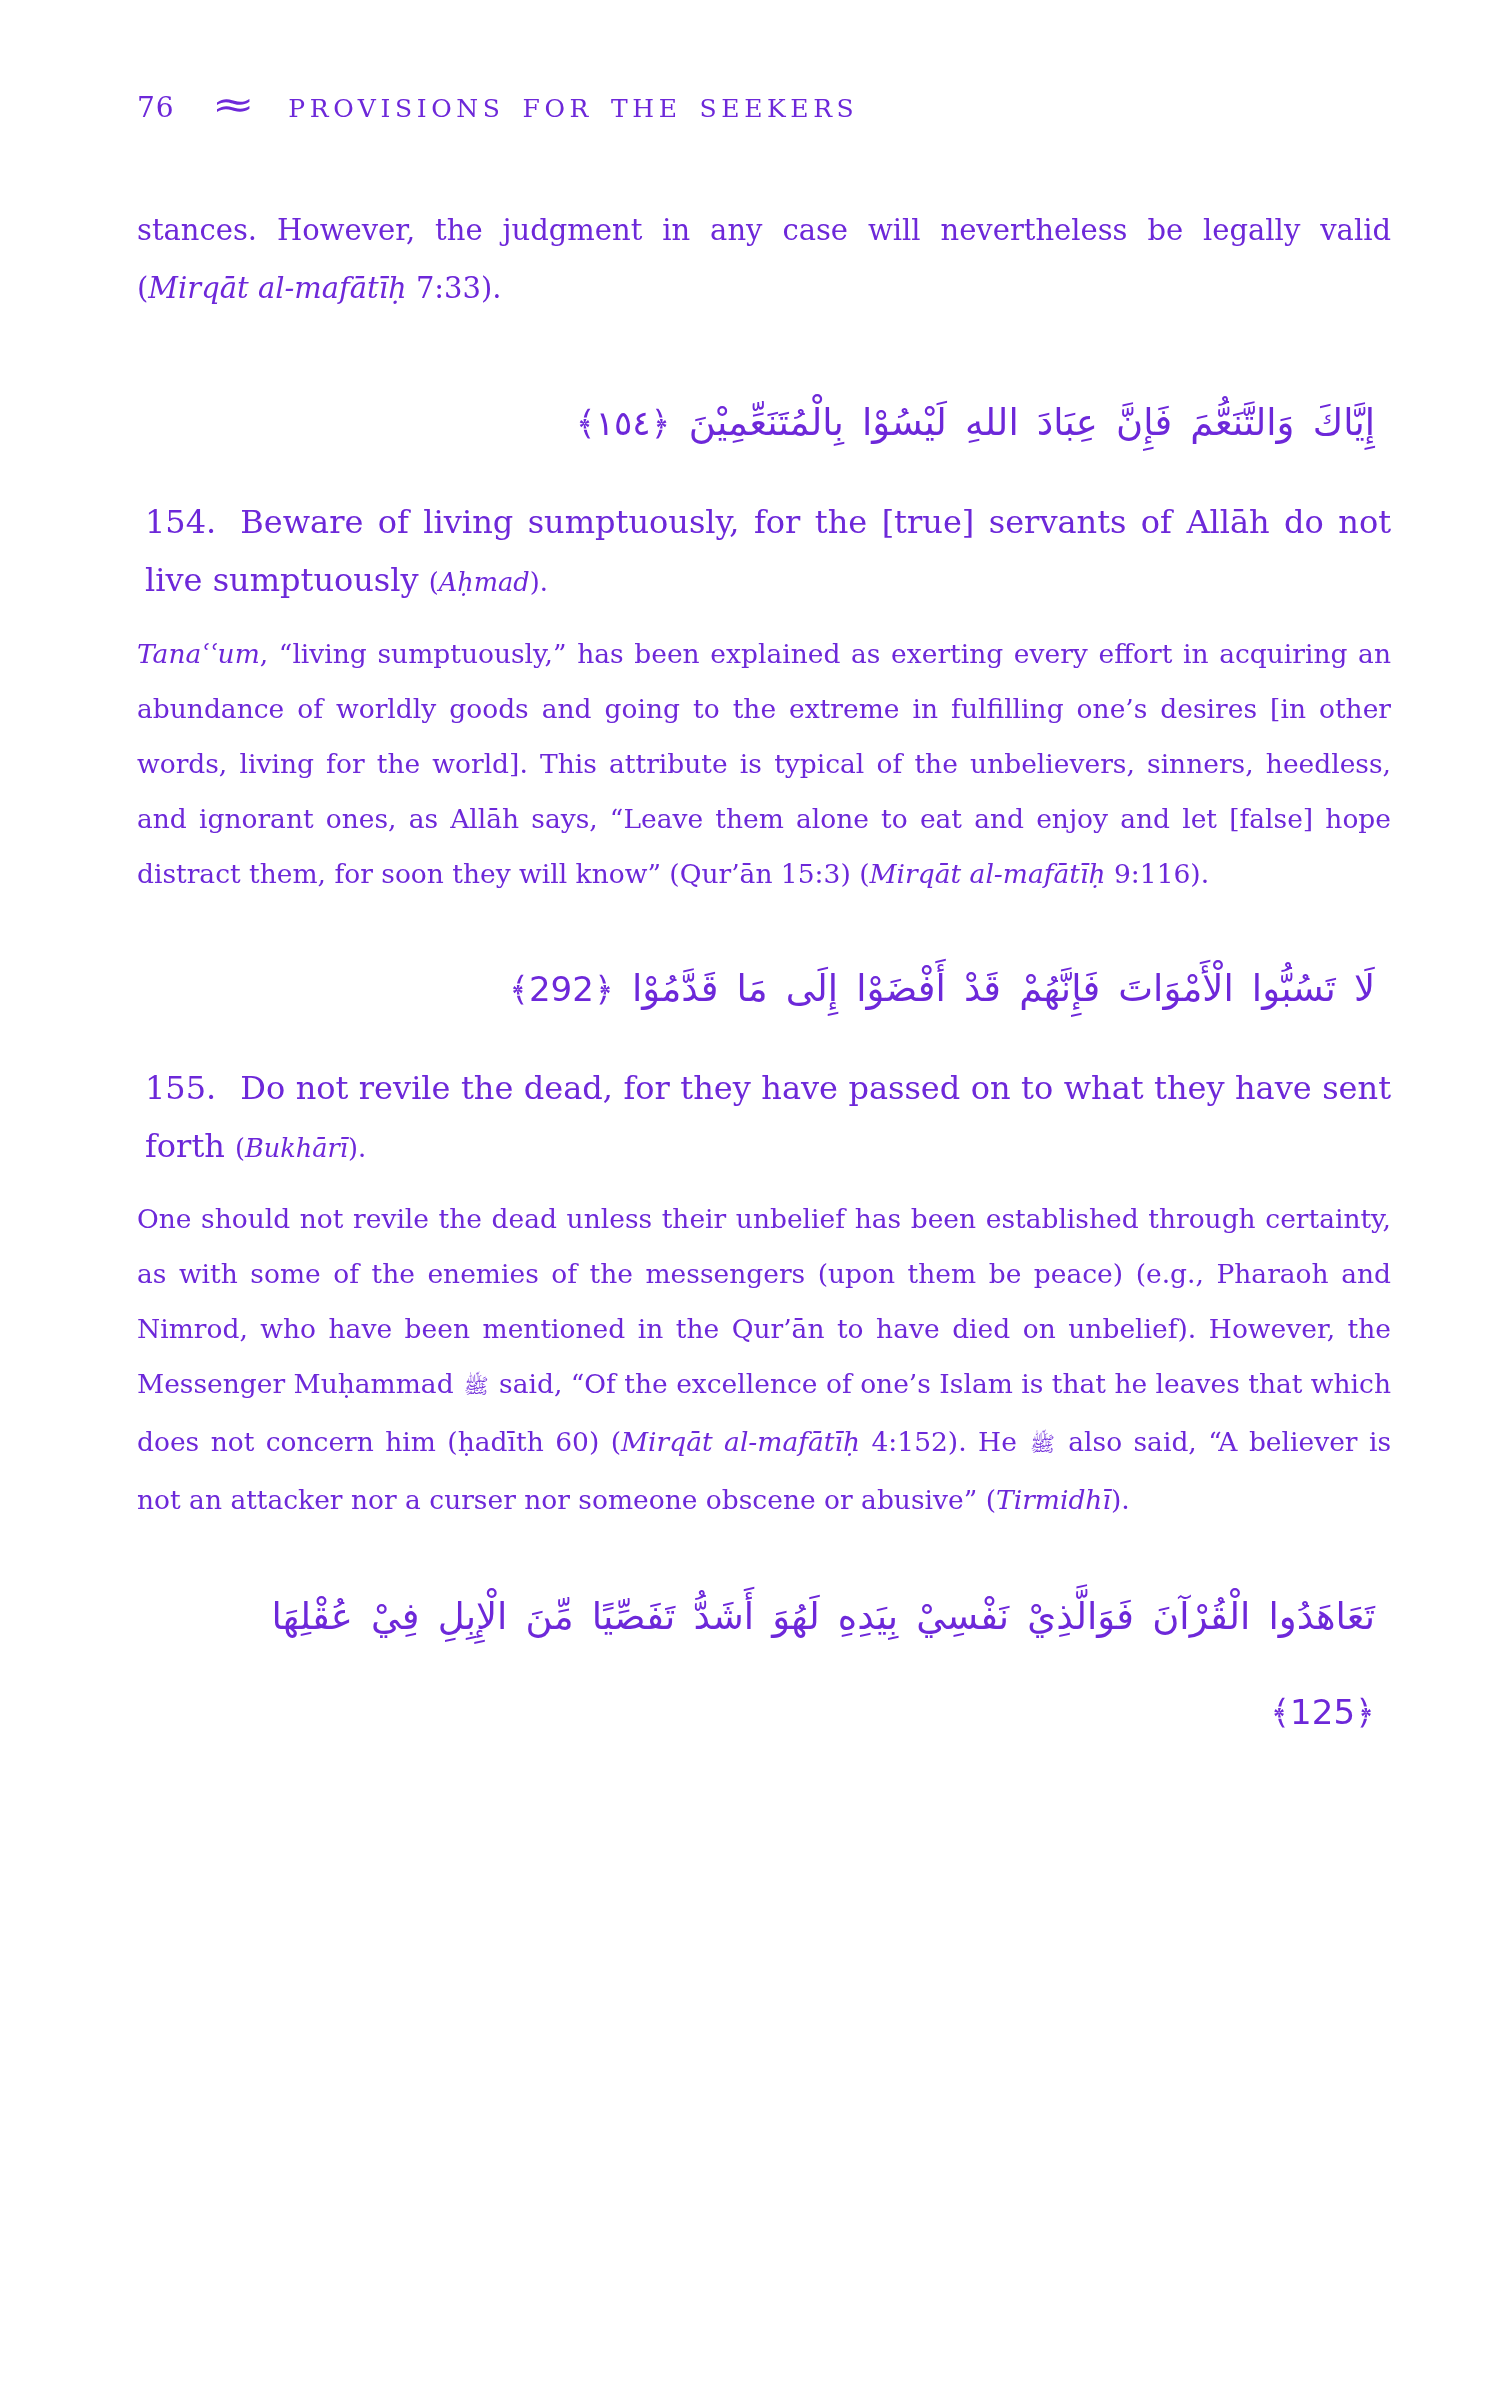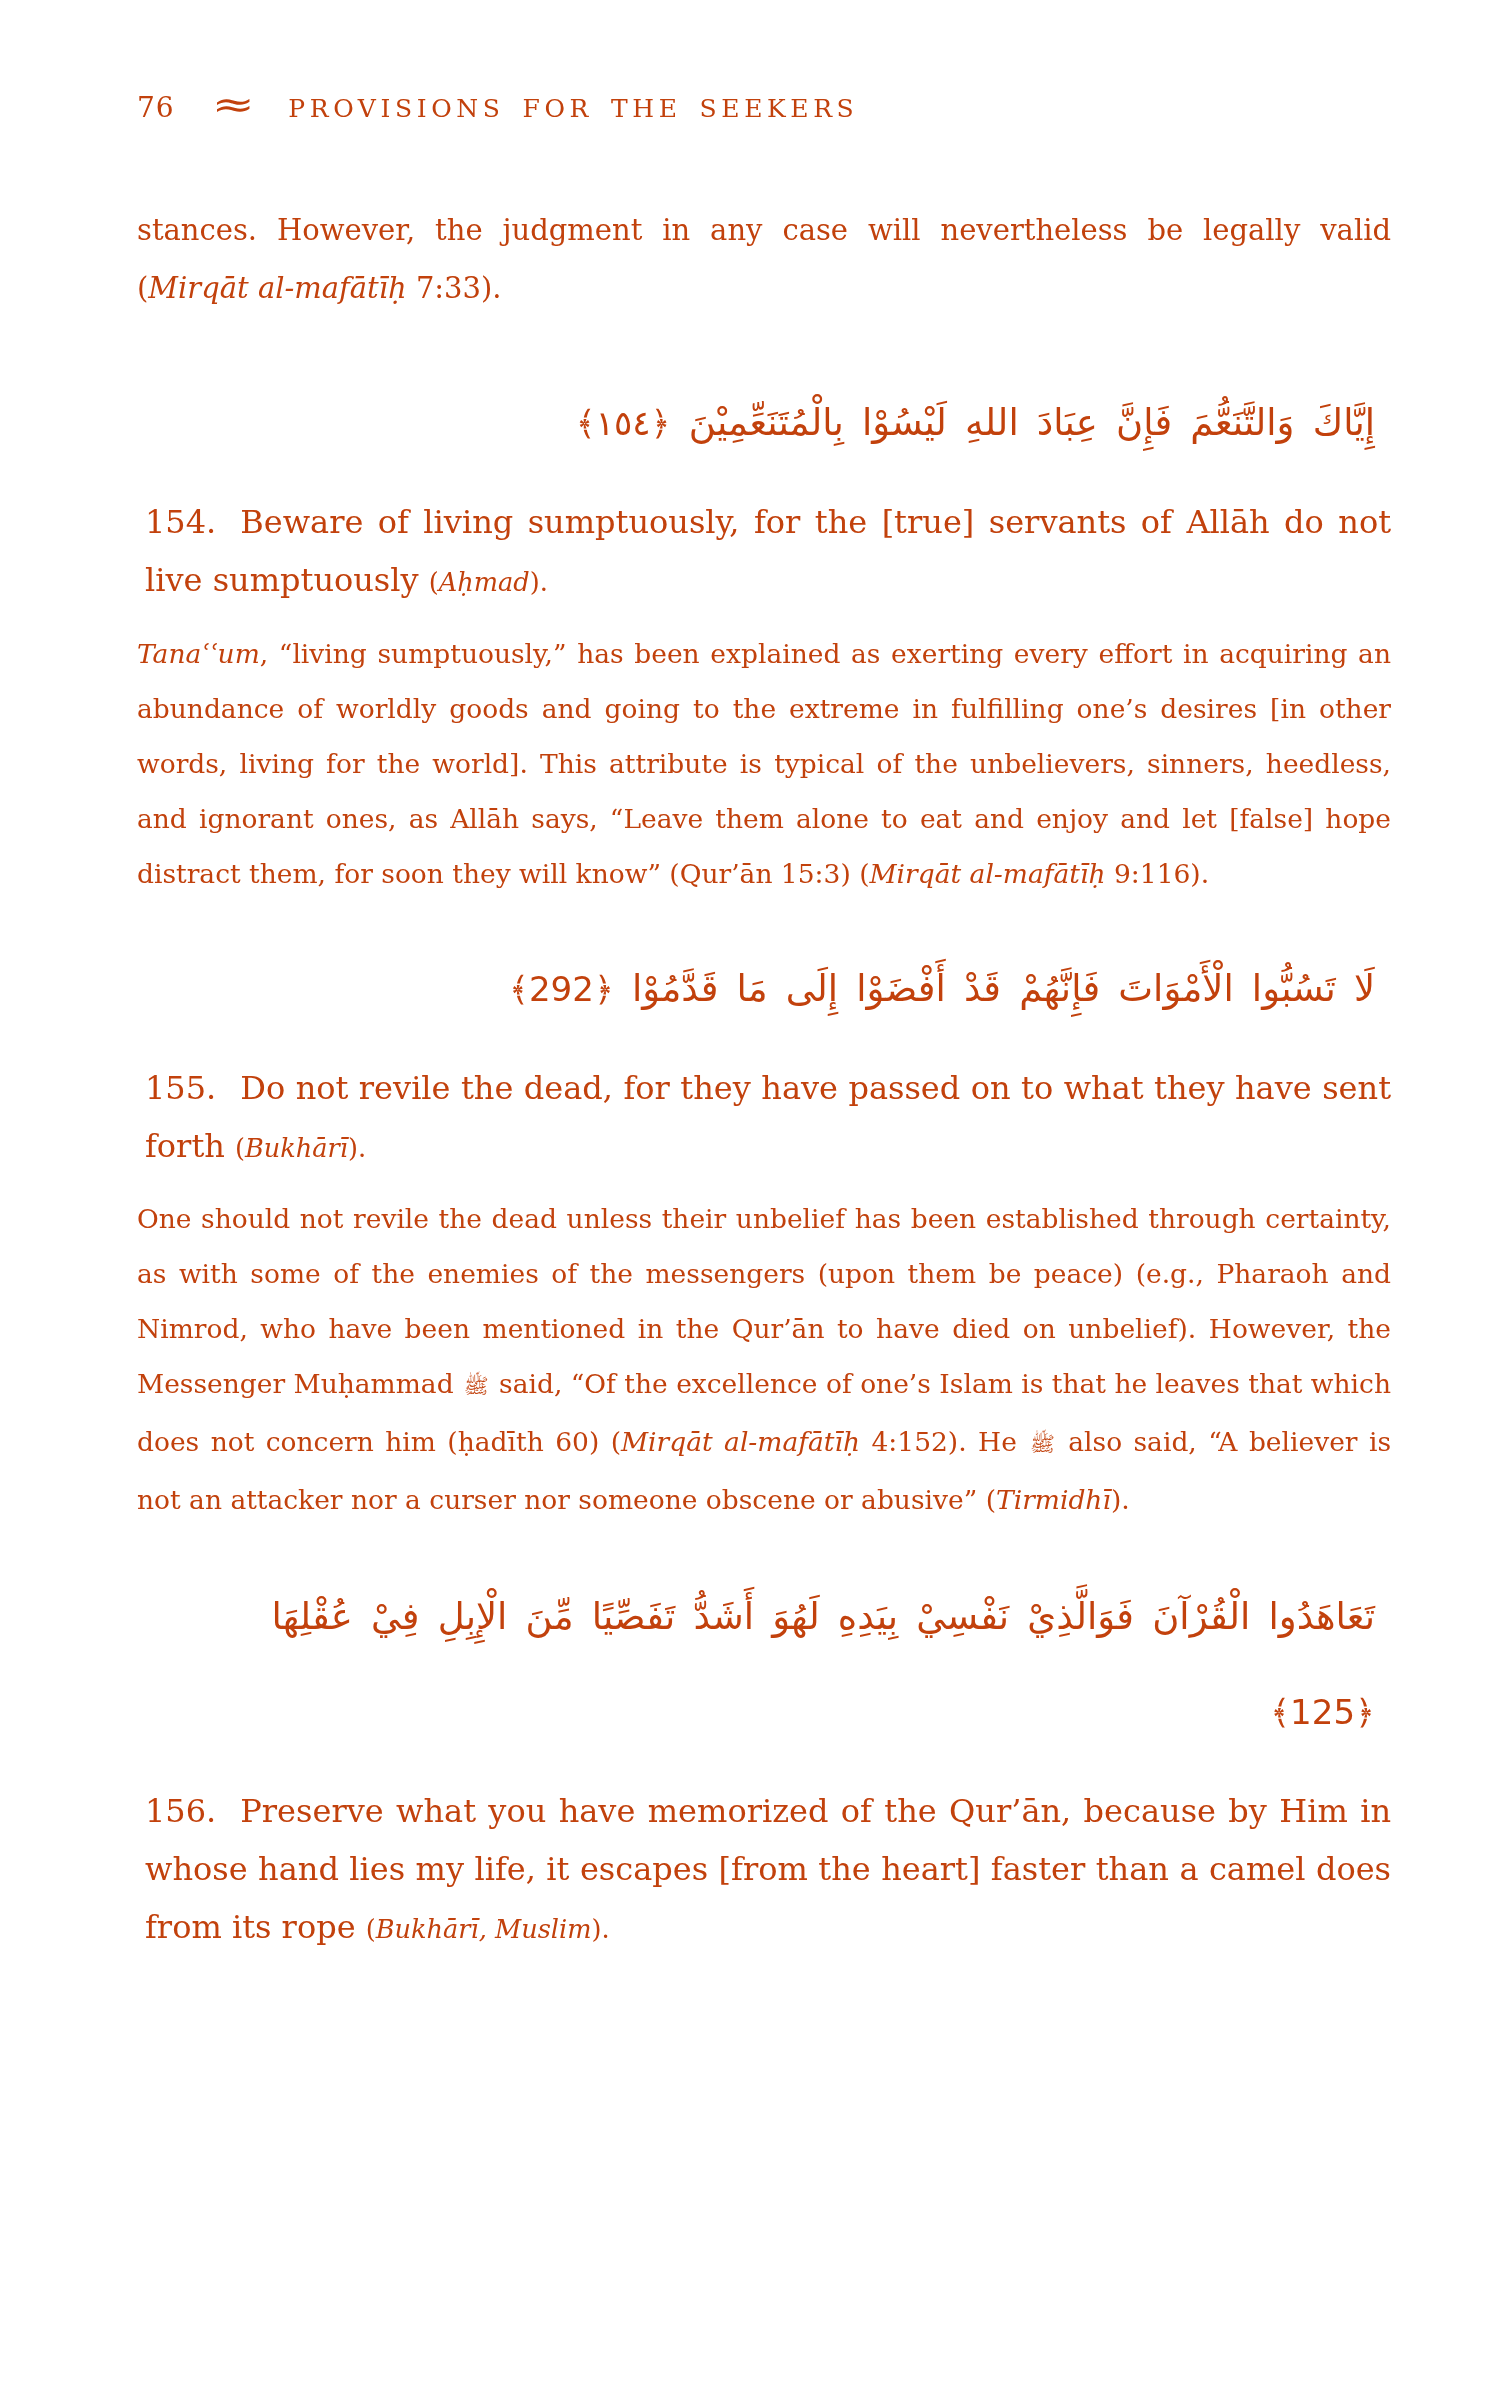--- a/index.html
+++ b/index.html
@@ -1,21 +1,21 @@
 <!DOCTYPE html>
 <html style="font-size:14.6px"><head>
 <meta charset="utf-8">
 <style>
   html,body { margin:0; padding:0; background:#e8e8e4; }
   .page {
     position:relative;
     width:1512px; height:2401px;
     margin:0 auto;
     background:#ffffff;
-    color:#c2410c;
+    color:#6d28d9;
     font-family:"DejaVu Serif","Liberation Serif",serif;
     overflow:hidden;
     box-sizing:border-box;
     padding:91px 121px 0 137px;
   }
   
   .running-head {
     display:flex; align-items:baseline;
     font-size:27px; letter-spacing:0.9px;
   }
@@ -91,17 +91,16 @@
   </section>
 
   <section>
     <p class="arabic-line arabic-155" dir="rtl"><span>لَا تَسُبُّوا الْأَمْوَاتَ فَإِنَّهُمْ قَدْ أَفْضَوْا إِلَى مَا قَدَّمُوْا</span> <span class="arabic-num">﴿292﴾</span></p>
     <p class="translation"><span class="hadith-num">155.</span><span>Do not revile the dead, for they have passed on to what they have sent forth </span><span class="source"><span>(</span><i>Bukhārī</i><span>).</span></span></p>
     <p class="commentary"><span>One should not revile the dead unless their unbelief has been established through certainty, as with some of the enemies of the messengers (upon them be peace) (e.g., Pharaoh and Nimrod, who have been mentioned in the Qur’ān to have died on unbelief). However, the Messenger Muḥammad </span><span class="honorific">ﷺ</span><span> said, “Of the excellence of one’s Islam is that he leaves that which does not concern him (ḥadīth 60) (</span><i>Mirqāt al-mafātīḥ</i><span> 4:152). He </span><span class="honorific">ﷺ</span><span> also said, “A believer is not an attacker nor a curser nor someone obscene or abusive” (</span><i>Tirmidhī</i><span>).</span></p>
   </section>
 
   <section>
     <p class="arabic-line arabic-156" dir="rtl"><span>تَعَاهَدُوا الْقُرْآنَ فَوَالَّذِيْ نَفْسِيْ بِيَدِهِ لَهُوَ أَشَدُّ تَفَصِّيًا مِّنَ الْإِبِلِ فِيْ عُقْلِهَا</span> <span class="arabic-num">﴿125﴾</span></p>
-    <p class="translation"><span class="hadith-num">156.</span><span>Preserve what you have memorized of the Qur’ān, because by Him in whose hand lies my life, it escapes [from the heart] faster than a camel does from its rope </span><span class="source"><span>(</span><i>Bukhārī, Muslim</i><span>).</span></span></p>
   </section>
 
 </div>
 
 
 </body></html>

